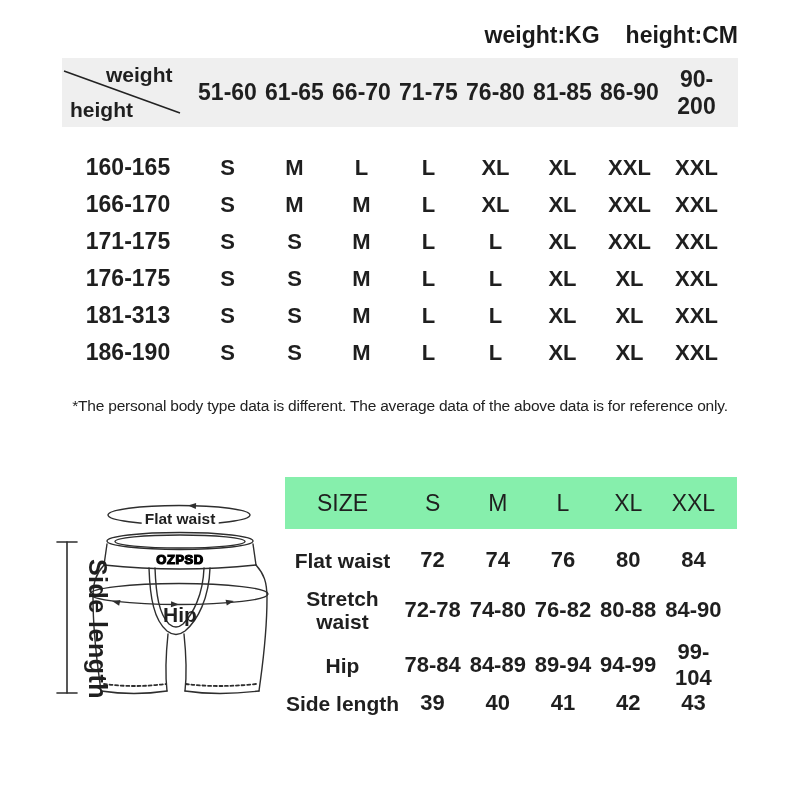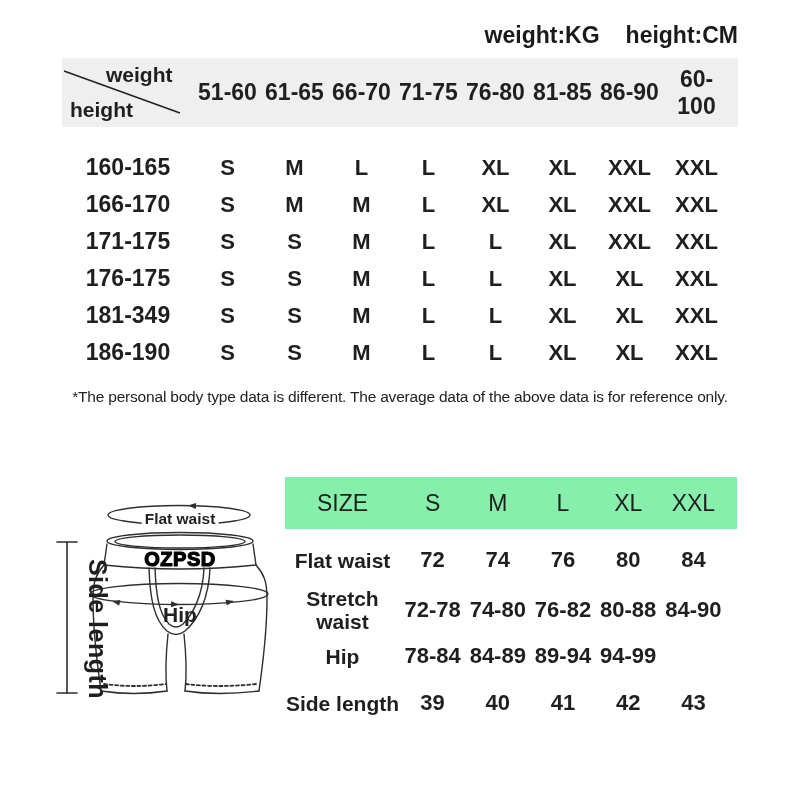--- a/index.html
+++ b/index.html
@@ -19,31 +19,31 @@
   .t1-corner{position:relative;height:69px;}
   .t1-corner svg{position:absolute;left:0;top:0;width:132px;height:69px;}
   .cw{position:absolute;top:5px;left:44px;font-size:21px;font-weight:700;}
   .ch{position:absolute;bottom:5px;left:8px;font-size:21px;font-weight:700;margin-top:12px;}
   .t1-body{margin-top:22px;}
   .t1-row{height:37px;display:grid;grid-template-columns:132px repeat(8,1fr);
           padding-right:8px;box-sizing:border-box;align-items:center;}
   .t1-rl{text-align:center;font-size:23px;font-weight:700;}
   .t1-c{text-align:center;font-size:22px;font-weight:700;}
   
-  .note1{position:absolute;left:0;top:388px;width:800px;text-align:center;
+  .note1{position:absolute;left:0;top:397px;width:800px;text-align:center;
          font-size:15.5px;letter-spacing:-0.2px;white-space:nowrap;color:#222;}
   .note2{position:absolute;left:57px;top:736px;width:700px;font-size:15.5px;
          letter-spacing:-0.2px;line-height:27px;color:#222;}
   .note2 div{white-space:nowrap;}
   
   .fig{position:absolute;left:48px;top:498px;width:236px;height:212px;}
   .fw-label{position:absolute;left:180px;top:519px;transform:translate(-50%,-50%);
             background:#fff;padding:0 3px;font-size:15.5px;font-weight:700;white-space:nowrap;}
   .brand{position:absolute;left:180px;top:559px;transform:translate(-50%,-50%);
-         font-size:20px;font-weight:900;letter-spacing:0.5px;color:#000;
+         font-size:13px;font-weight:900;letter-spacing:0.5px;color:#000;
          -webkit-text-stroke:1.2px #000;white-space:nowrap;}
   .hip-label{position:absolute;left:180px;top:615px;transform:translate(-50%,-50%);
              font-size:21px;font-weight:700;white-space:nowrap;}
   .sl-label{position:absolute;left:97px;top:629px;white-space:nowrap;
             transform:translate(-50%,-50%) rotate(90deg);
             font-size:25px;font-weight:700;letter-spacing:0.5px;}
   
   .t2{position:absolute;left:285px;top:477px;width:452px;}
   .t2-head{height:52px;background:#86efac;display:grid;
            grid-template-columns:115px repeat(5,1fr);
@@ -77,21 +77,21 @@
         <span class="cw">weight</span>
         <span class="ch">height</span>
       </div>
       <div class="t1-hc">51-60</div>
       <div class="t1-hc">61-65</div>
       <div class="t1-hc">66-70</div>
       <div class="t1-hc">71-75</div>
       <div class="t1-hc">76-80</div>
       <div class="t1-hc">81-85</div>
       <div class="t1-hc">86-90</div>
-      <div class="t1-hc">60-100</div>
+      <div class="t1-hc">90-200</div>
     </div>
     <div class="t1-body">
       <div class="t1-row">
         <div class="t1-rl">160-165</div>
         <div class="t1-c">S</div>
         <div class="t1-c">M</div>
         <div class="t1-c">L</div>
         <div class="t1-c">L</div>
         <div class="t1-c">XL</div>
         <div class="t1-c">XL</div>
@@ -125,21 +125,21 @@
         <div class="t1-c">S</div>
         <div class="t1-c">S</div>
         <div class="t1-c">M</div>
         <div class="t1-c">L</div>
         <div class="t1-c">L</div>
         <div class="t1-c">XL</div>
         <div class="t1-c">XL</div>
         <div class="t1-c">XXL</div>
       </div>
       <div class="t1-row">
-        <div class="t1-rl">181-349</div>
+        <div class="t1-rl">181-313</div>
         <div class="t1-c">S</div>
         <div class="t1-c">S</div>
         <div class="t1-c">M</div>
         <div class="t1-c">L</div>
         <div class="t1-c">L</div>
         <div class="t1-c">XL</div>
         <div class="t1-c">XL</div>
         <div class="t1-c">XXL</div>
       </div>
       <div class="t1-row">
@@ -219,20 +219,21 @@
       <div class="t2-c">76-82</div>
       <div class="t2-c">80-88</div>
       <div class="t2-c">84-90</div>
     </div>
     <div class="t2-row t2-r3">
       <div class="t2-rl">Hip</div>
       <div class="t2-c">78-84</div>
       <div class="t2-c">84-89</div>
       <div class="t2-c">89-94</div>
       <div class="t2-c">94-99</div>
+      <div class="t2-c">99-104</div>
     </div>
     <div class="t2-row t2-r4">
       <div class="t2-rl">Side length</div>
       <div class="t2-c">39</div>
       <div class="t2-c">40</div>
       <div class="t2-c">41</div>
       <div class="t2-c">42</div>
       <div class="t2-c">43</div>
     </div>
   </div>

